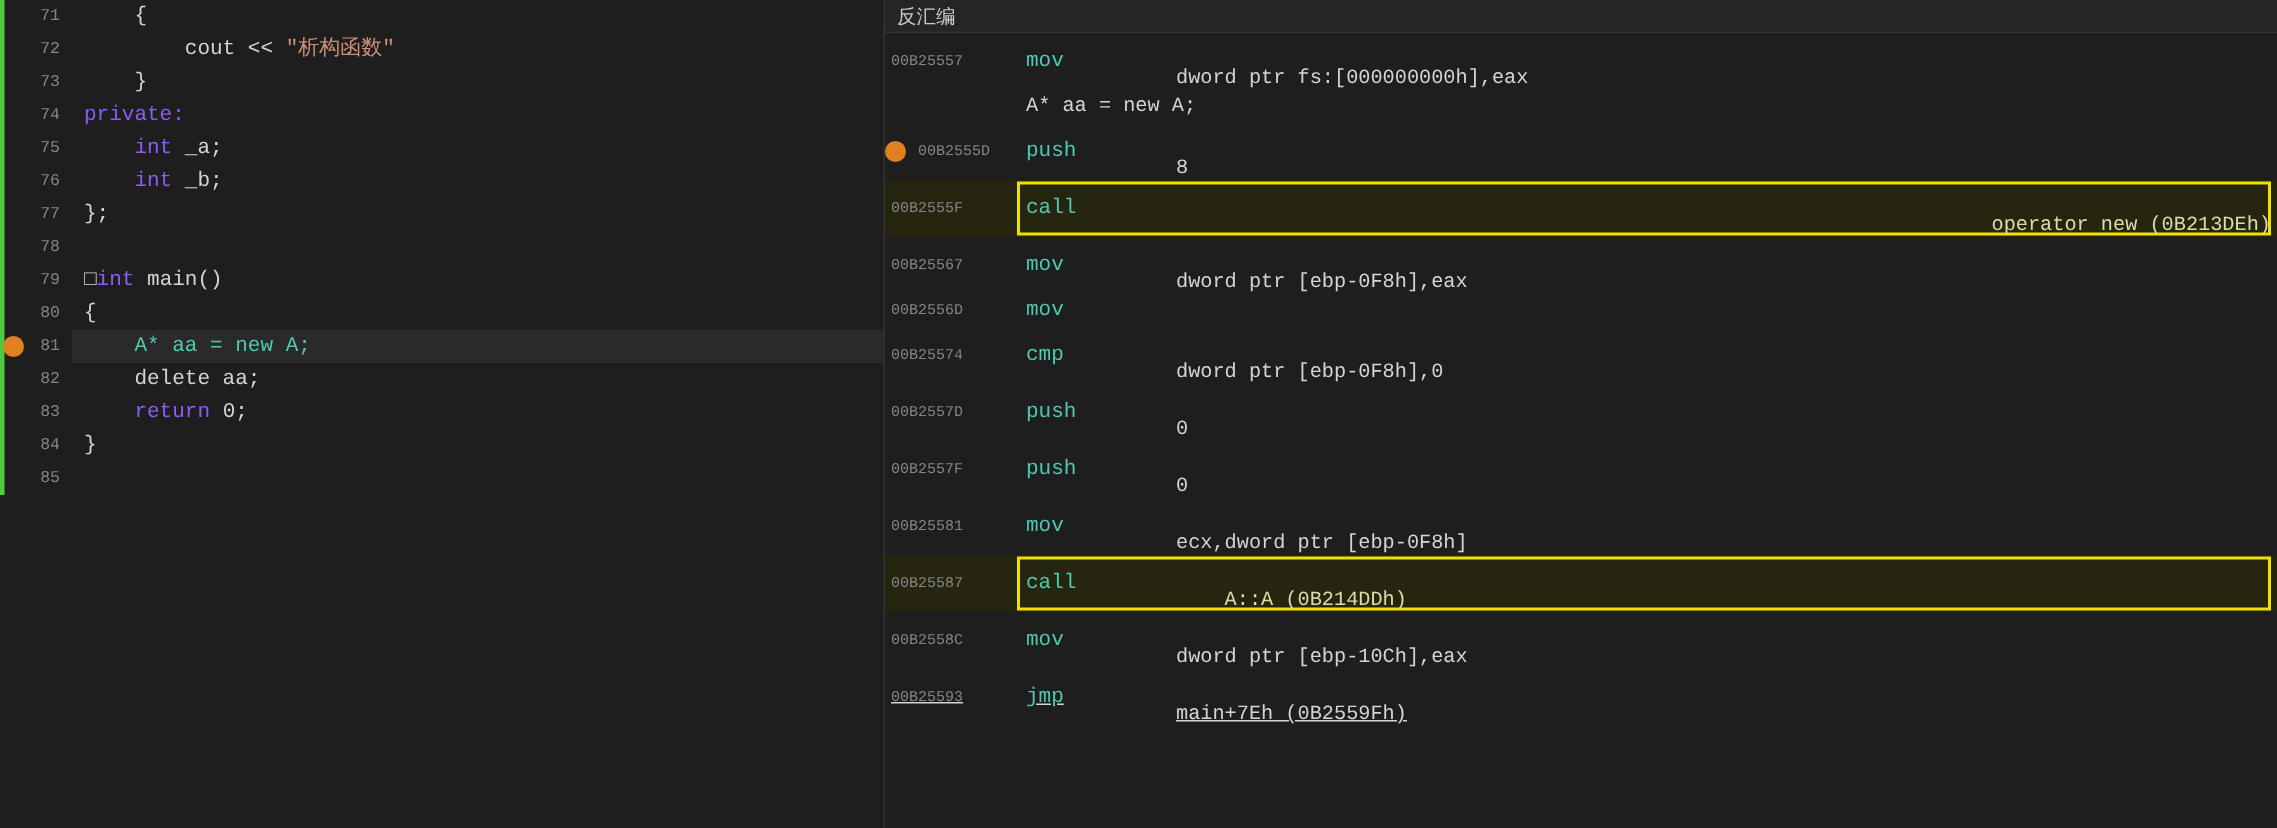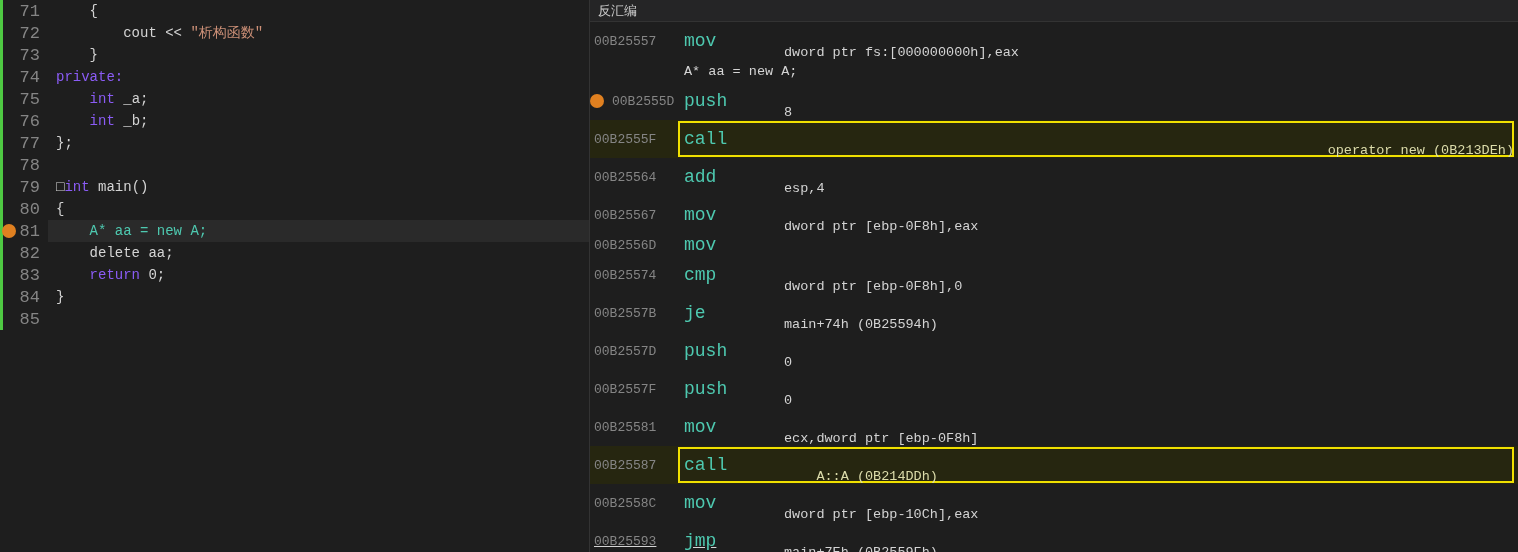--- a/index.html
+++ b/index.html
@@ -43,21 +43,21 @@
     }
 
     .line-gutter {
       width: 48px;
       min-width: 48px;
       display: flex;
       align-items: center;
       justify-content: flex-end;
       padding-right: 8px;
       color: #858585;
-      font-size: 17px;
+      font-size: 11px;
       background: #1e1e1e;
       position: relative;
       padding-left: 12px;
     }
 
     .line-gutter.has-green-bar::before {
       content: '';
       position: absolute;
       left: 0;
       top: 0;
@@ -124,28 +124,28 @@
       display: flex;
       align-items: center;
       min-height: 22px;
       padding: 0 4px;
       position: relative;
     }
 
     .disasm-addr {
       width: 90px;
       color: #858585;
-      font-size: 13px;
+      font-size: 10px;
       flex-shrink: 0;
     }
 
     .disasm-mnemonic {
       width: 100px;
       color: #4ec9b0;
-      font-size: 18px;
+      font-size: 14px;
       flex-shrink: 0;
     }
 
     .disasm-operands {
       flex: 1;
       color: #d4d4d4;
       font-size: 13.5px;
       white-space: pre;
       margin-top: 23px;
     }
@@ -320,48 +320,38 @@
       <span class="disasm-operands">8</span>
     </div>
 
     <div class="disasm-row" style="position:relative; background: #262610;">
       <span class="disasm-addr">00B2555F</span>
       <span class="disasm-mnemonic" style="color:#4ec9b0; position:relative; z-index:1;">call</span>
       <span class="disasm-operands" style="color:#dcdcaa; position:relative; z-index:1;text-align:right;">    operator new (0B213DEh)</span>
       <div style="position:absolute; top:1px; left:88px; right:4px; bottom:1px; border: 2px solid #f0e000; pointer-events:none;"></div>
     </div>
 
-    <div class="disasm-row">
-      <span class="disasm-addr">00B25564</span>
-      <span class="disasm-mnemonic">add</span>
-      <span class="disasm-operands">esp,4</span>
-    </div>
 
     <div class="disasm-row">
       <span class="disasm-addr">00B25567</span>
       <span class="disasm-mnemonic">mov</span>
       <span class="disasm-operands">dword ptr [ebp-0F8h],eax</span>
     </div>
 
     <div class="disasm-row">
       <span class="disasm-addr">00B2556D</span>
       <span class="disasm-mnemonic">mov</span>
     </div>
 
     <div class="disasm-row">
       <span class="disasm-addr">00B25574</span>
       <span class="disasm-mnemonic">cmp</span>
       <span class="disasm-operands">dword ptr [ebp-0F8h],0</span>
     </div>
 
-    <div class="disasm-row">
-      <span class="disasm-addr">00B2557B</span>
-      <span class="disasm-mnemonic">je</span>
-      <span class="disasm-operands">main+74h (0B25594h)</span>
-    </div>
 
     <div class="disasm-row">
       <span class="disasm-addr">00B2557D</span>
       <span class="disasm-mnemonic">push</span>
       <span class="disasm-operands">0</span>
     </div>
 
     <div class="disasm-row">
       <span class="disasm-addr">00B2557F</span>
       <span class="disasm-mnemonic">push</span>

